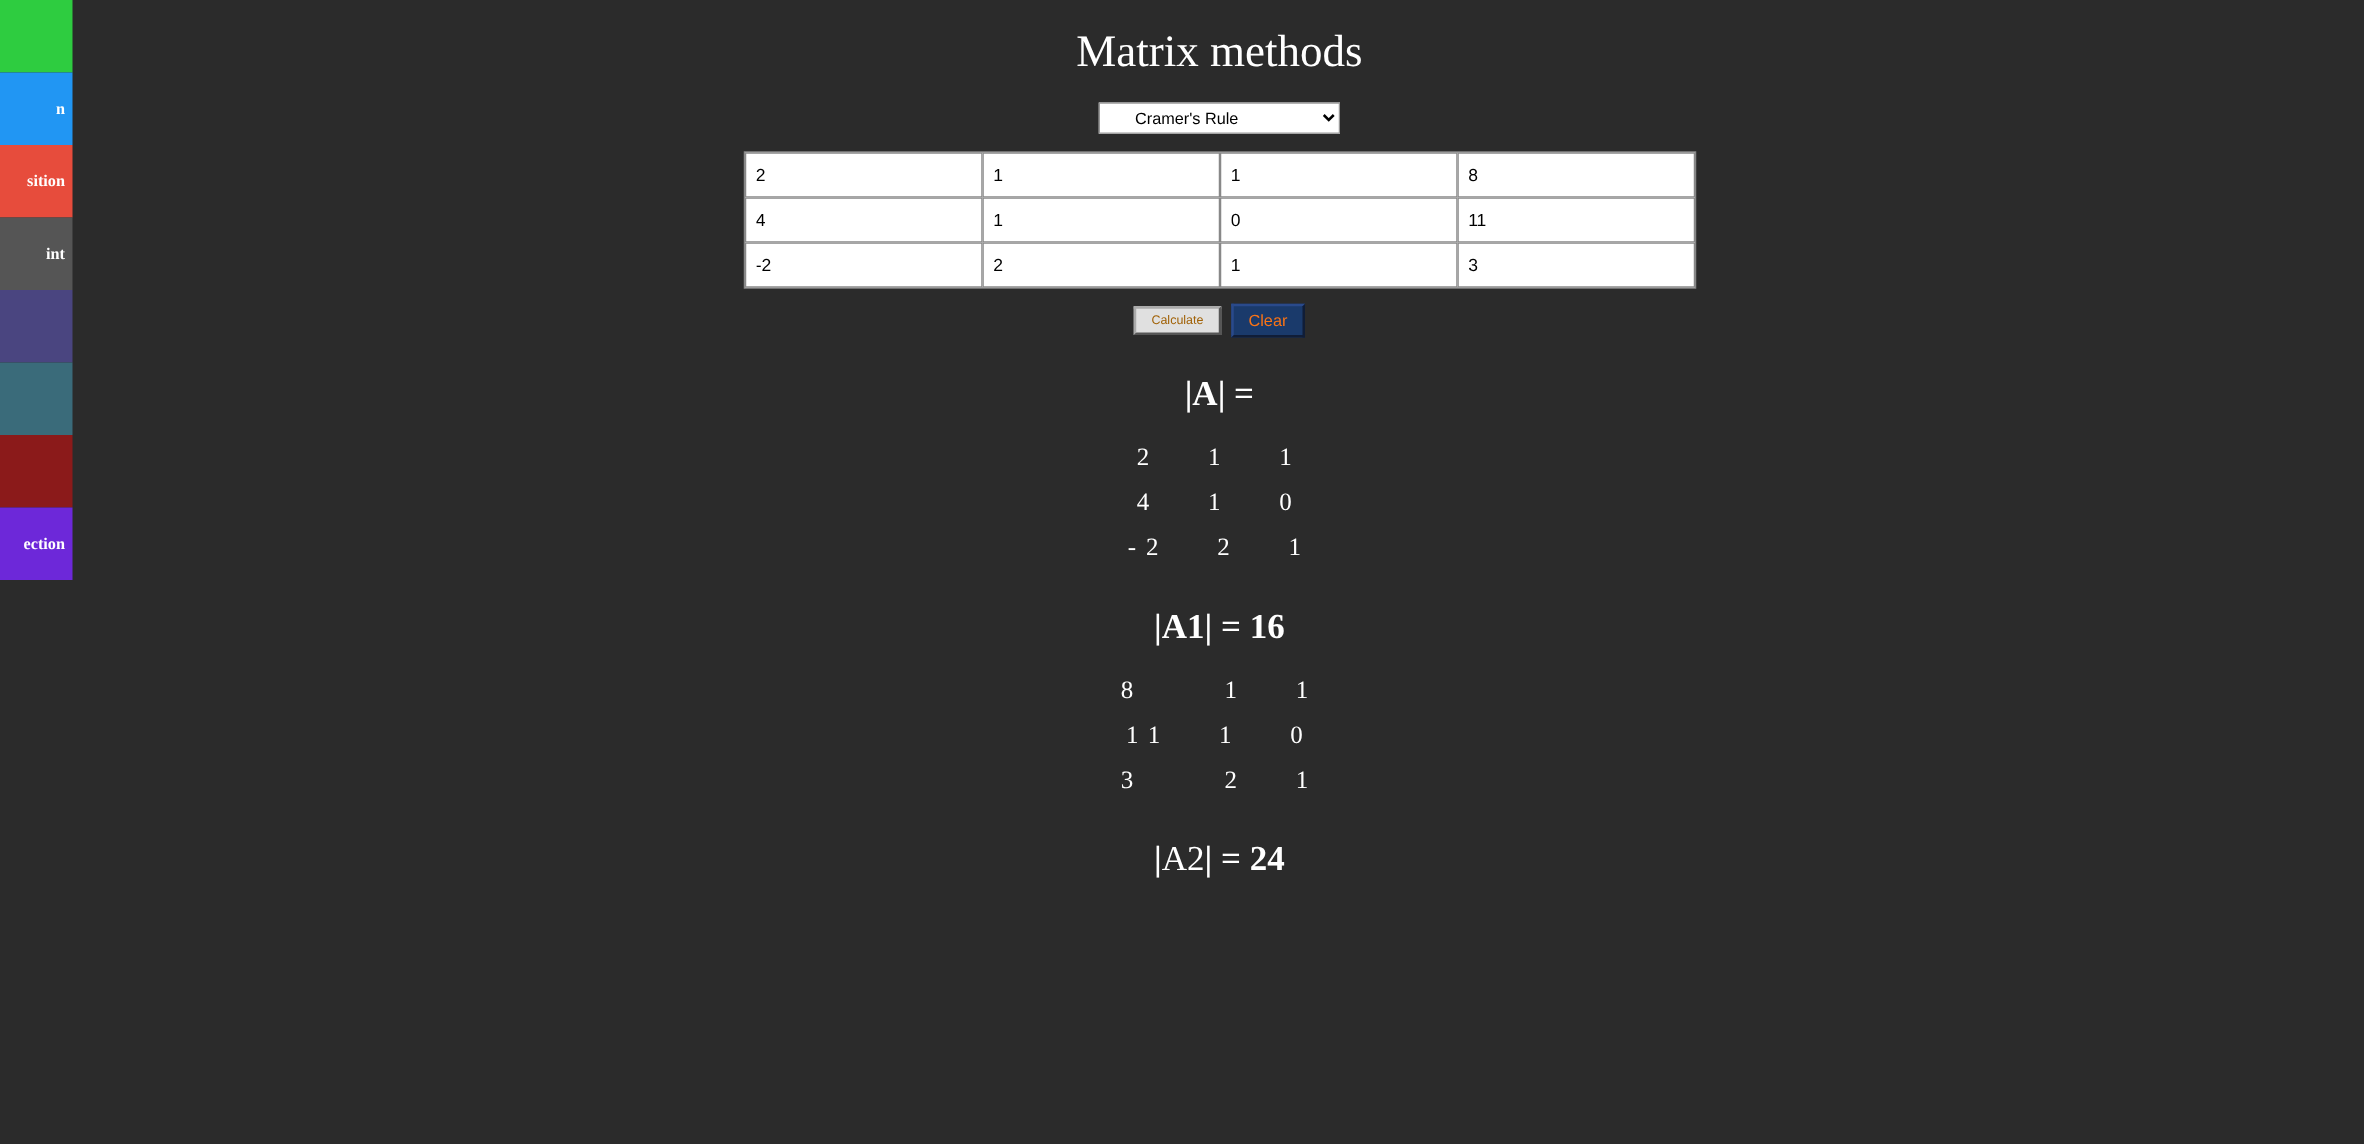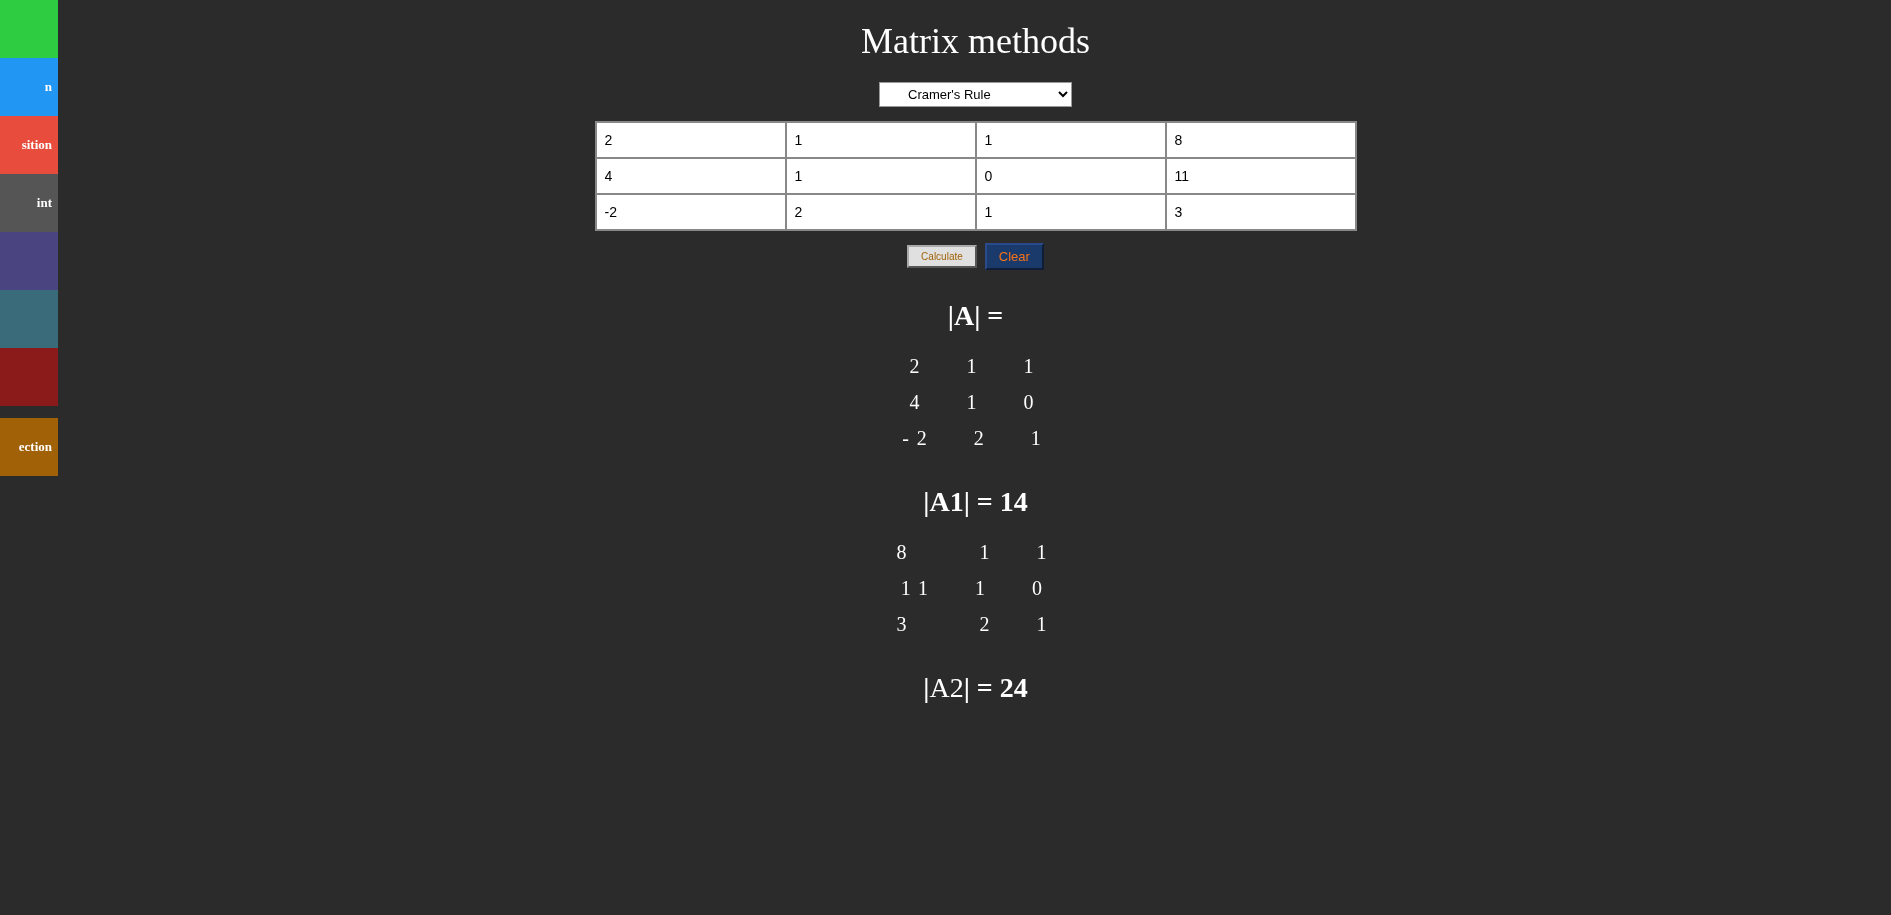--- a/index.html
+++ b/index.html
@@ -43,21 +43,21 @@
       white-space: nowrap;
     }
 
     .sidebar-btn-green { background-color: #2ecc40; }
     .sidebar-btn-blue { background-color: #2196F3; }
     .sidebar-btn-red { background-color: #e74c3c; }
     .sidebar-btn-gray { background-color: #555555; }
     .sidebar-btn-purple { background-color: #4a4580; }
     .sidebar-btn-teal { background-color: #3a6b7a; }
     .sidebar-btn-darkred { background-color: #8b1a1a; }
-    .sidebar-btn-darkmaroon { background-color: #a16207; margin-top: 12px; }
+    .sidebar-btn-darkmaroon { background-color: #6d28d9; }
 
     
     .main-content {
       margin-left: 60px;
       padding: 20px;
       display: flex;
       flex-direction: column;
       align-items: center;
     }
 
@@ -224,21 +224,21 @@
     <div class="result-section">
       <div class="result-title">|<span style="font-weight:bold;">A</span>| =</div>
       <div class="matrix-display">
         <div>2 &nbsp; 1 &nbsp; 1</div>
         <div>4 &nbsp; 1 &nbsp; 0</div>
         <div>-2 &nbsp; 2 &nbsp; 1</div>
       </div>
     </div>
 
     <div class="result-section">
-      <div class="result-title">|<span style="font-weight:bold;">A1</span>| = <span class="result-value">14</span></div>
+      <div class="result-title">|<span style="font-weight:bold;">A1</span>| = <span class="result-value">16</span></div>
       <div class="matrix-display">
         <div>8 &nbsp; &nbsp; 1 &nbsp; 1</div>
         <div>11 &nbsp; 1 &nbsp; 0</div>
         <div>3 &nbsp; &nbsp; 2 &nbsp; 1</div>
       </div>
     </div>
 
     <div class="result-section">
       <div class="result-title">|<span style="font-weight:normal;">A2</span>| = <span class="result-value">24</span></div>
     </div>

